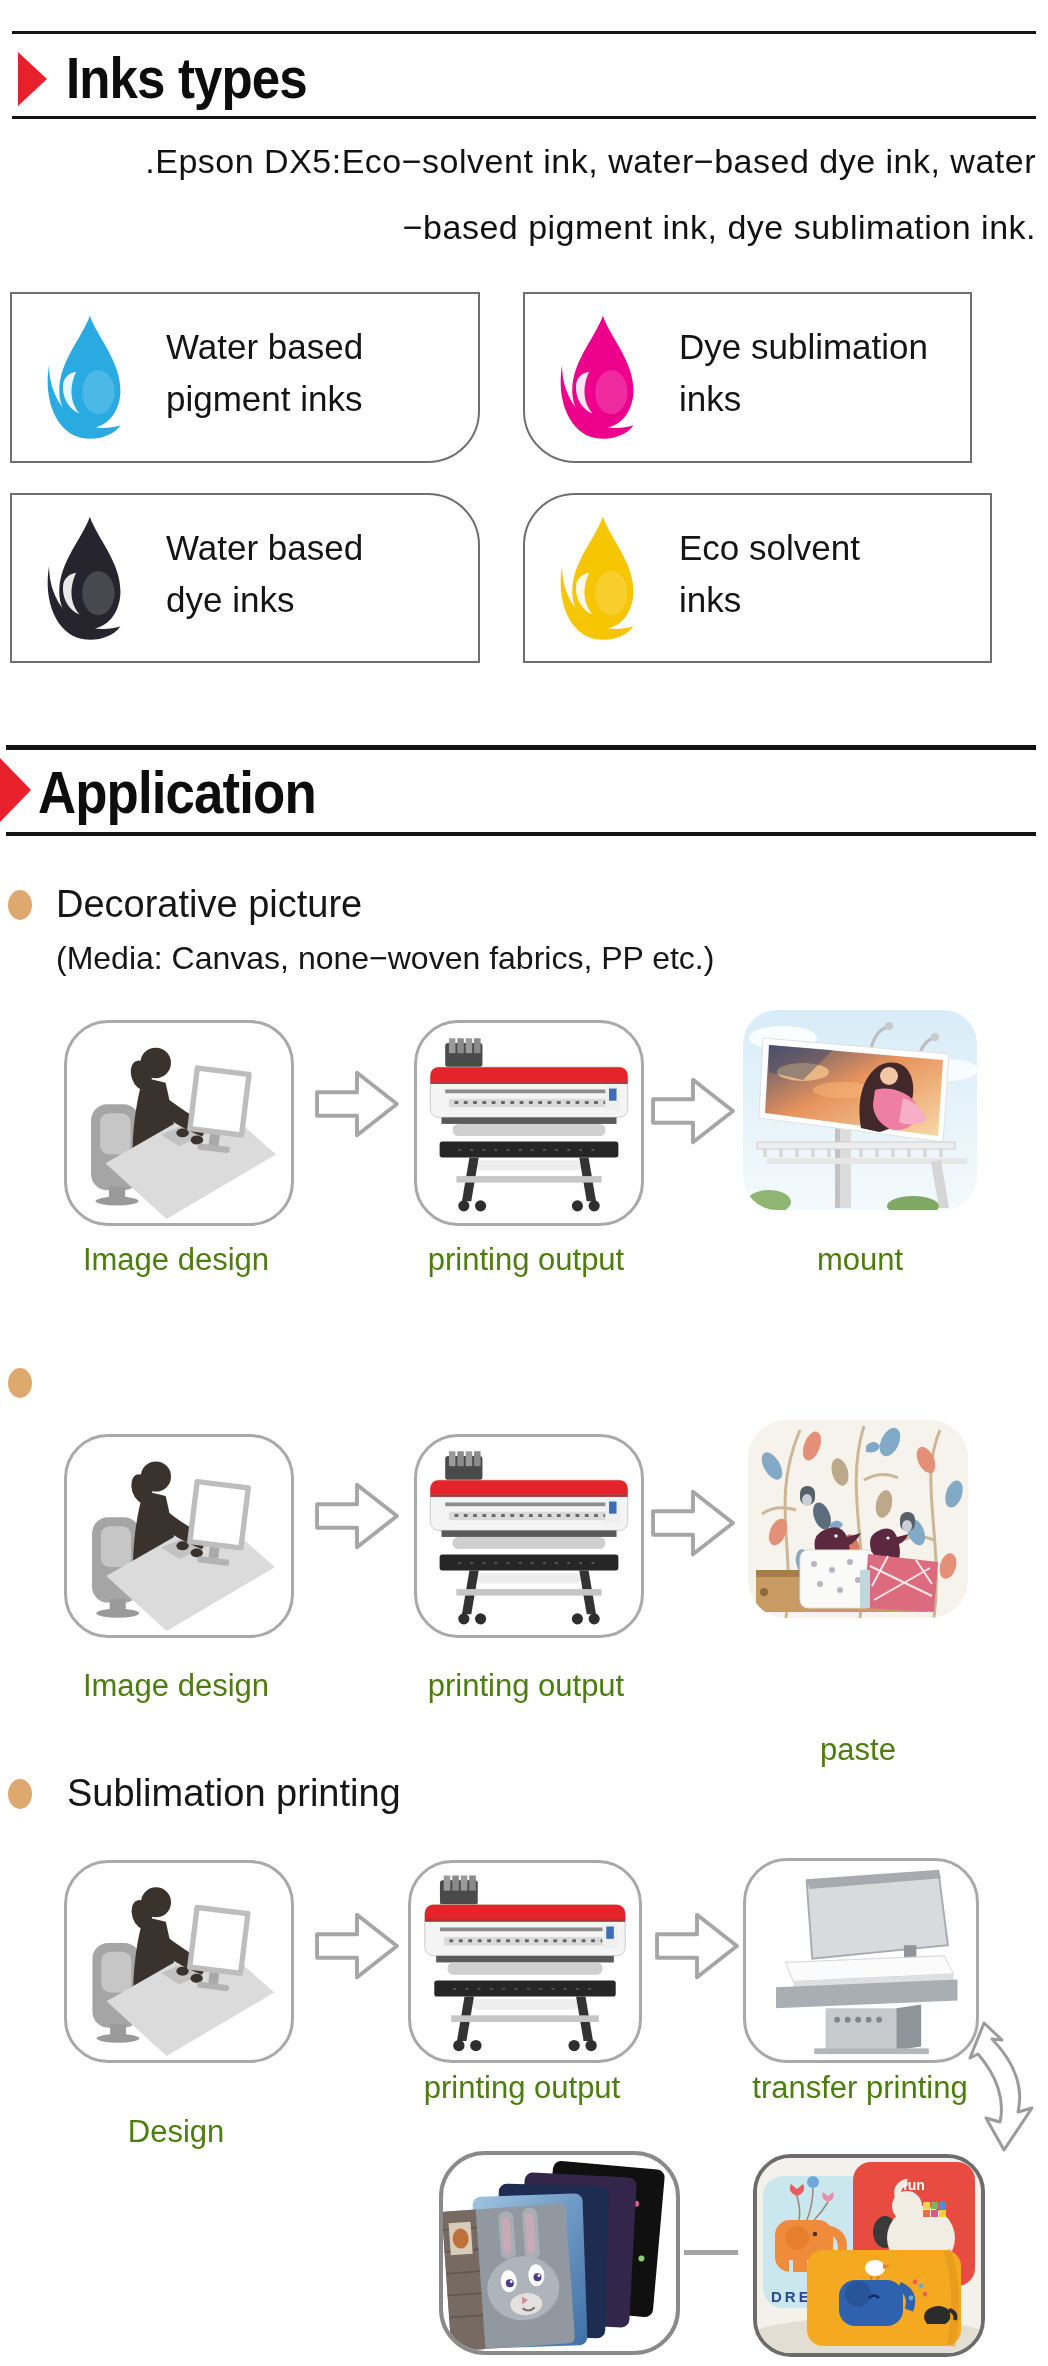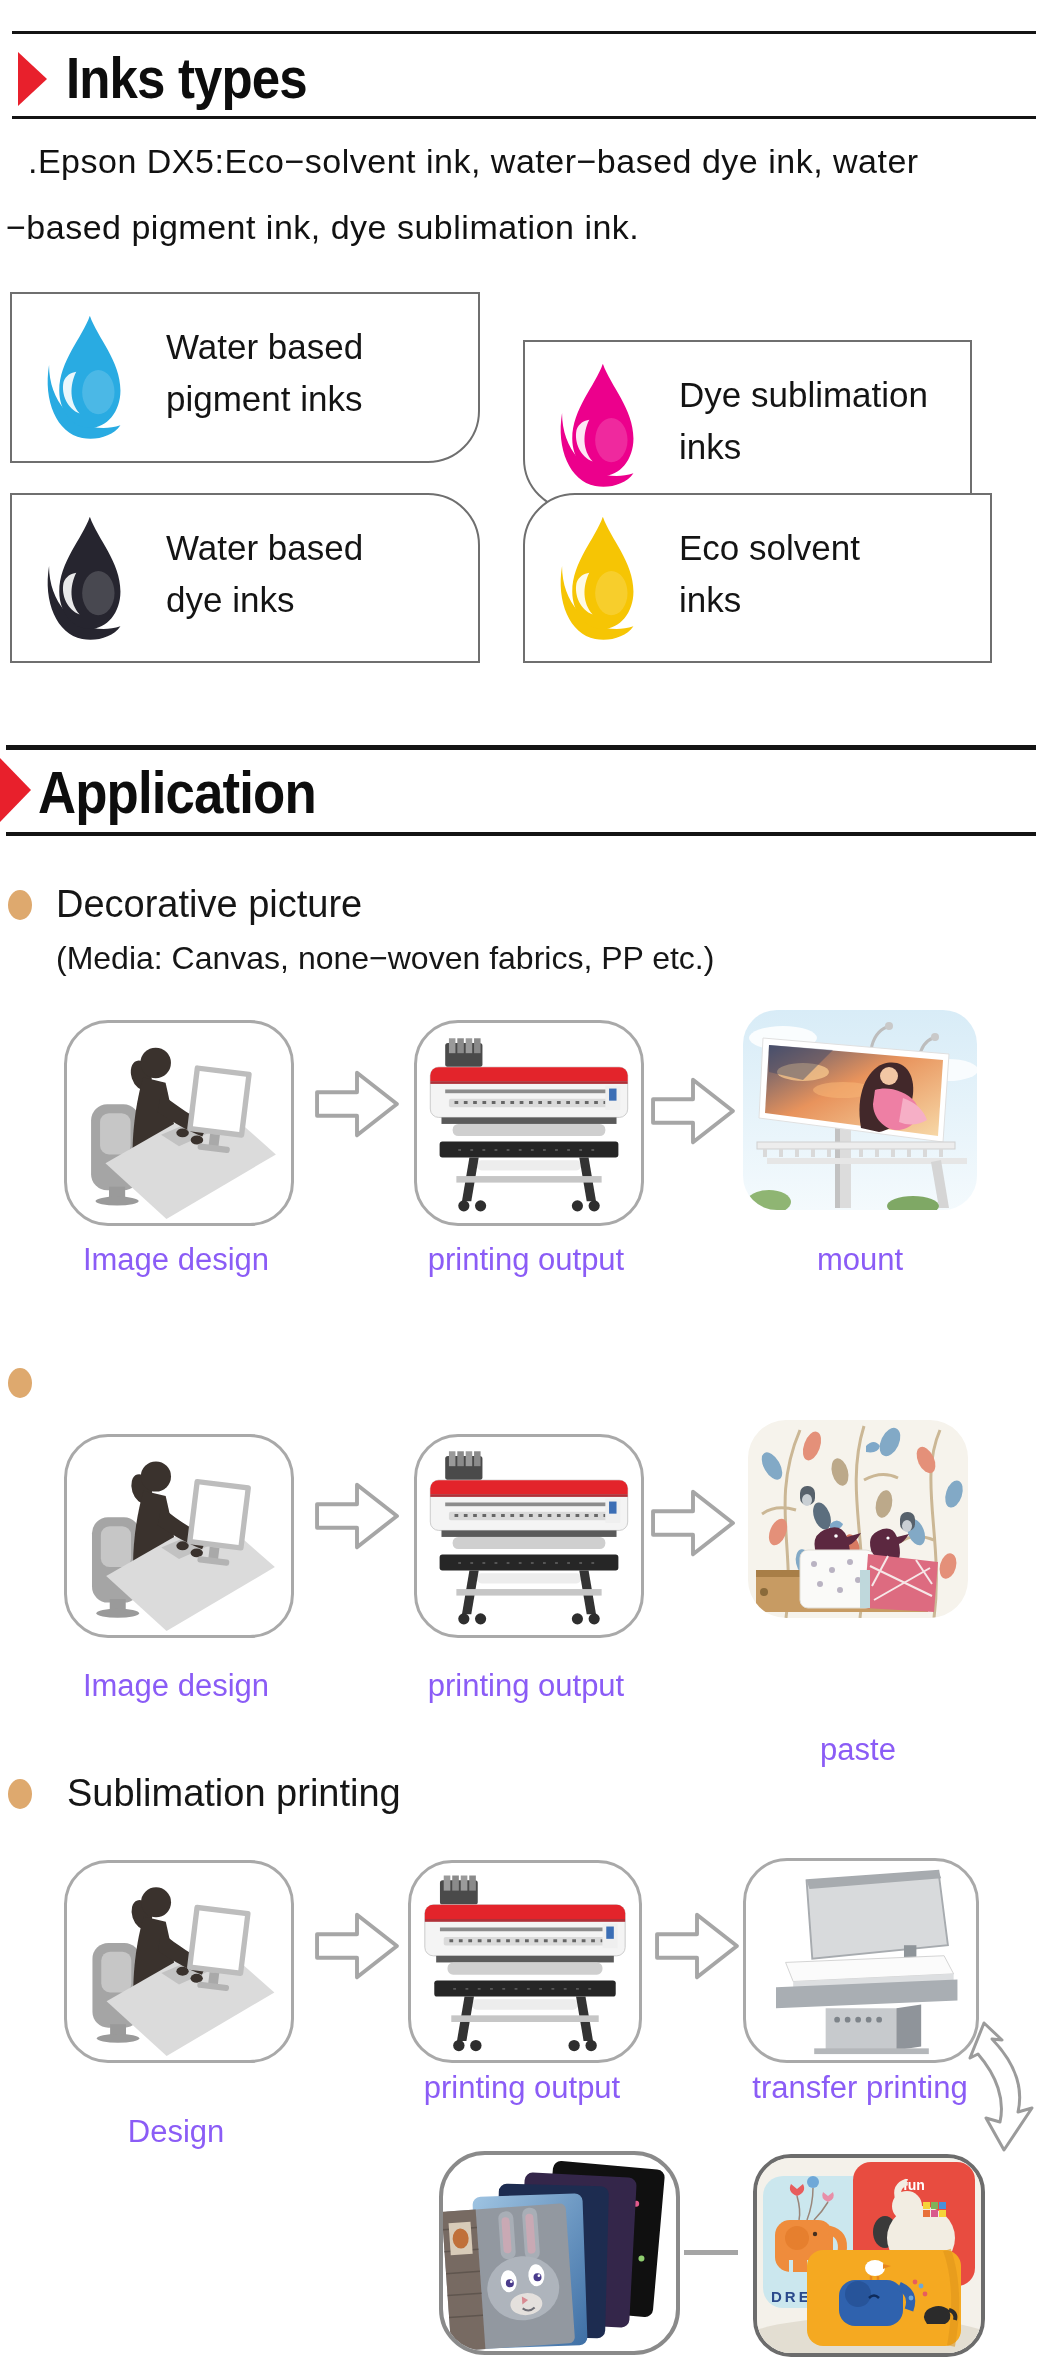--- a/index.html
+++ b/index.html
@@ -5,33 +5,33 @@
   html,body{margin:0;padding:0;background:#ffffff;}
   .page{position:relative;width:1048px;height:2366px;background:#fff;overflow:hidden;
         font-family:"Liberation Sans",sans-serif;color:#141414;}
   .abs{position:absolute;}
   .hr{background:#141414;}
   .sec-title{font-weight:bold;color:#0d0d0d;transform:scaleX(.88);transform-origin:left center;
              letter-spacing:-1px;white-space:nowrap;}
   .tri{width:0;height:0;border-top:27px solid transparent;border-bottom:27px solid transparent;
        border-left:29px solid #E8202C;}
   .tri.big{border-top-width:32px;border-bottom-width:32px;border-left-width:31px;}
-  .desc{font-size:34px;line-height:66px;letter-spacing:.5px;color:#111;}
+  .desc{font-size:34px;line-height:66px;letter-spacing:.5px;color:#111;text-align:right;}
   .ink-box{position:absolute;border:2px solid #6f6f6f;background:#fff;}
   .ink-box .drop{position:absolute;left:26px;top:17px;width:102px;height:130px;}
   .ink-label{position:absolute;left:154px;top:27px;font-size:35px;line-height:52px;color:#141414;}
   .bullet{border-radius:50%;width:24px;height:30px;}
   .flow-head{font-size:38px;color:#161616;white-space:nowrap;}
   .flow-note{font-size:34px;}
   .flow-sub{font-size:32px;color:#161616;white-space:nowrap;}
   .frame{position:absolute;border:3px solid #A9A9A9;border-radius:44px;background:#fff;overflow:hidden;}
   .frame svg{position:absolute;left:4px;top:4px;width:calc(100% - 8px);height:calc(100% - 8px);}
   .photo{position:absolute;border-radius:34px;overflow:hidden;}
   .photo svg{position:absolute;inset:0;width:100%;height:100%;}
-  .step-label{position:absolute;font-size:31px;color:#8b5cf6;text-align:center;white-space:nowrap;}
+  .step-label{position:absolute;font-size:31px;color:#4d7c0f;text-align:center;white-space:nowrap;}
   .arrow{position:absolute;width:90px;height:76px;}
   .dash{position:absolute;background:#a5a5a5;}
   .heading-line{position:absolute;white-space:nowrap;}
 </style>
 </head>
 <body>
 
 <svg width="0" height="0" style="position:absolute" aria-hidden="true">
   <defs>
     <linearGradient id="iceGrad" x1="0" y1="0" x2="1" y2="1">
@@ -143,21 +143,21 @@
 
   <div class="ink-box" style="left:10px;top:292px;width:466px;height:167px;border-radius:0 0 52px 0;">
     <svg class="drop" viewBox="0 0 120 150" style="color: rgb(41, 171, 226);">
         <use href="#sym-drop"></use>
       </svg>
     <div class="ink-label">
       <div>Water based</div>
       <div>pigment inks</div>
     </div>
   </div>
-  <div class="ink-box" style="left:523px;top:292px;width:445px;height:167px;border-radius:0 0 0 52px;margin-top:48px;">
+  <div class="ink-box" style="left:523px;top:292px;width:445px;height:167px;border-radius:0 0 0 52px;">
     <svg class="drop" viewBox="0 0 120 150" style="color: rgb(236, 0, 140);">
         <use href="#sym-drop"></use>
       </svg>
     <div class="ink-label">
       <div>Dye sublimation</div>
       <div>inks</div>
     </div>
   </div>
   <div class="ink-box" style="left:10px;top:493px;width:466px;height:166px;border-radius:0 52px 0 0;">
     <svg class="drop" viewBox="0 0 120 150" style="color: rgb(38, 37, 47);">

